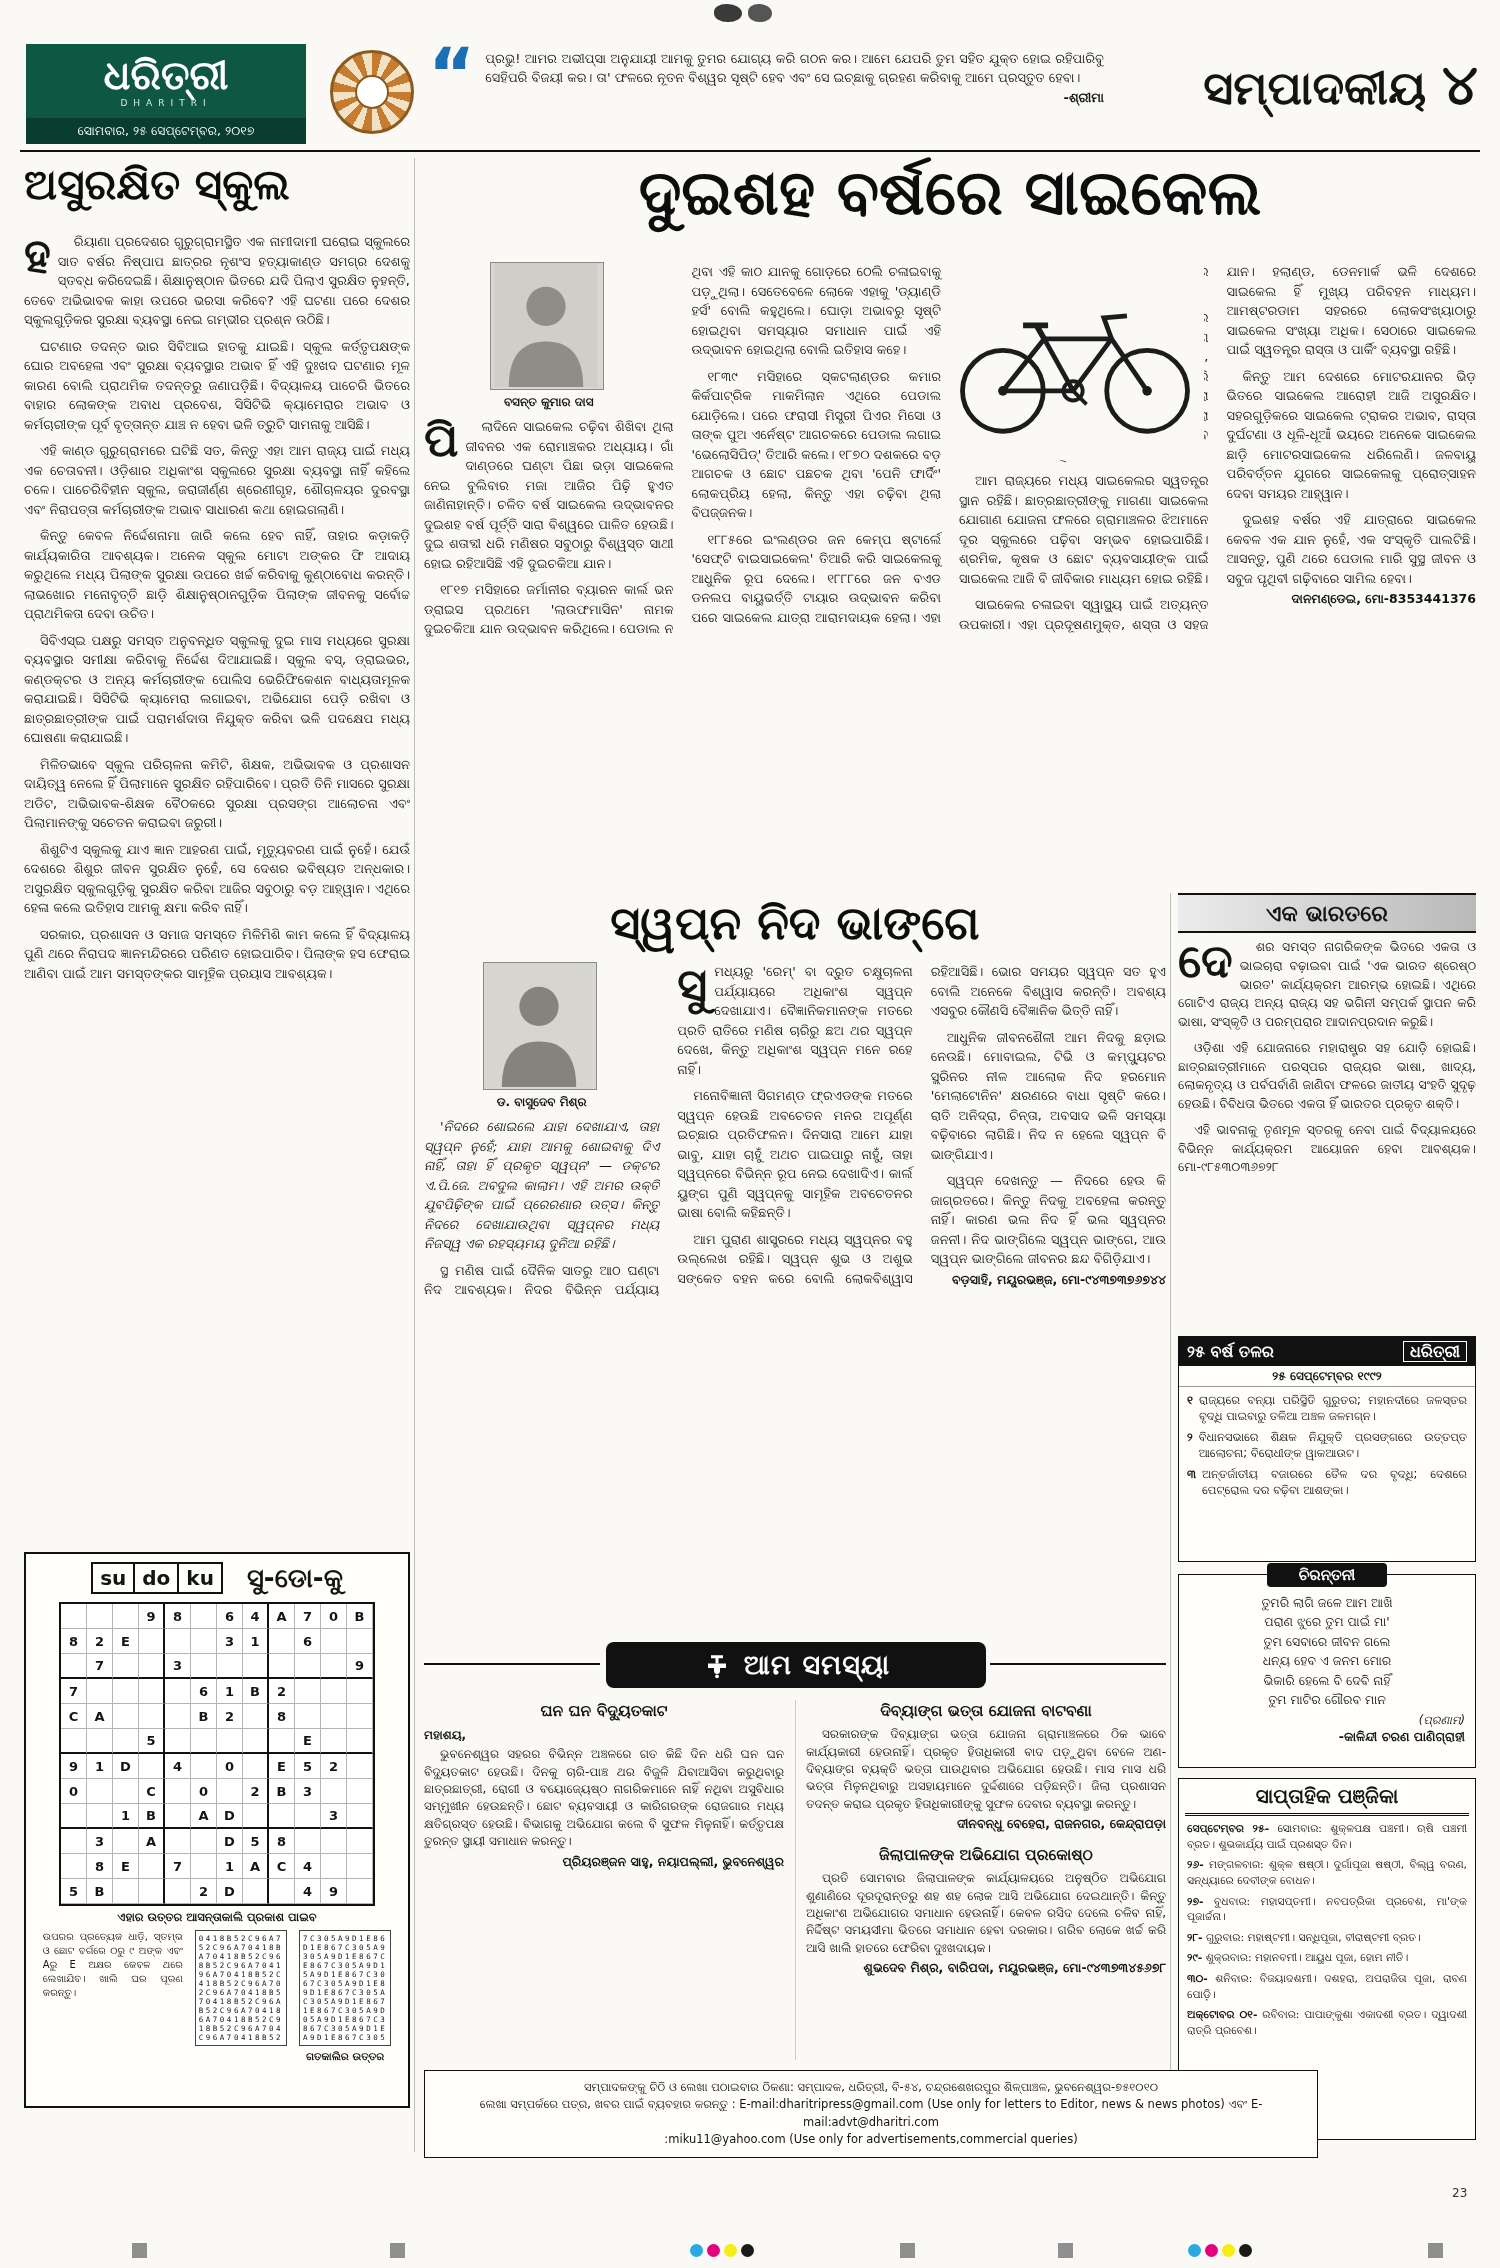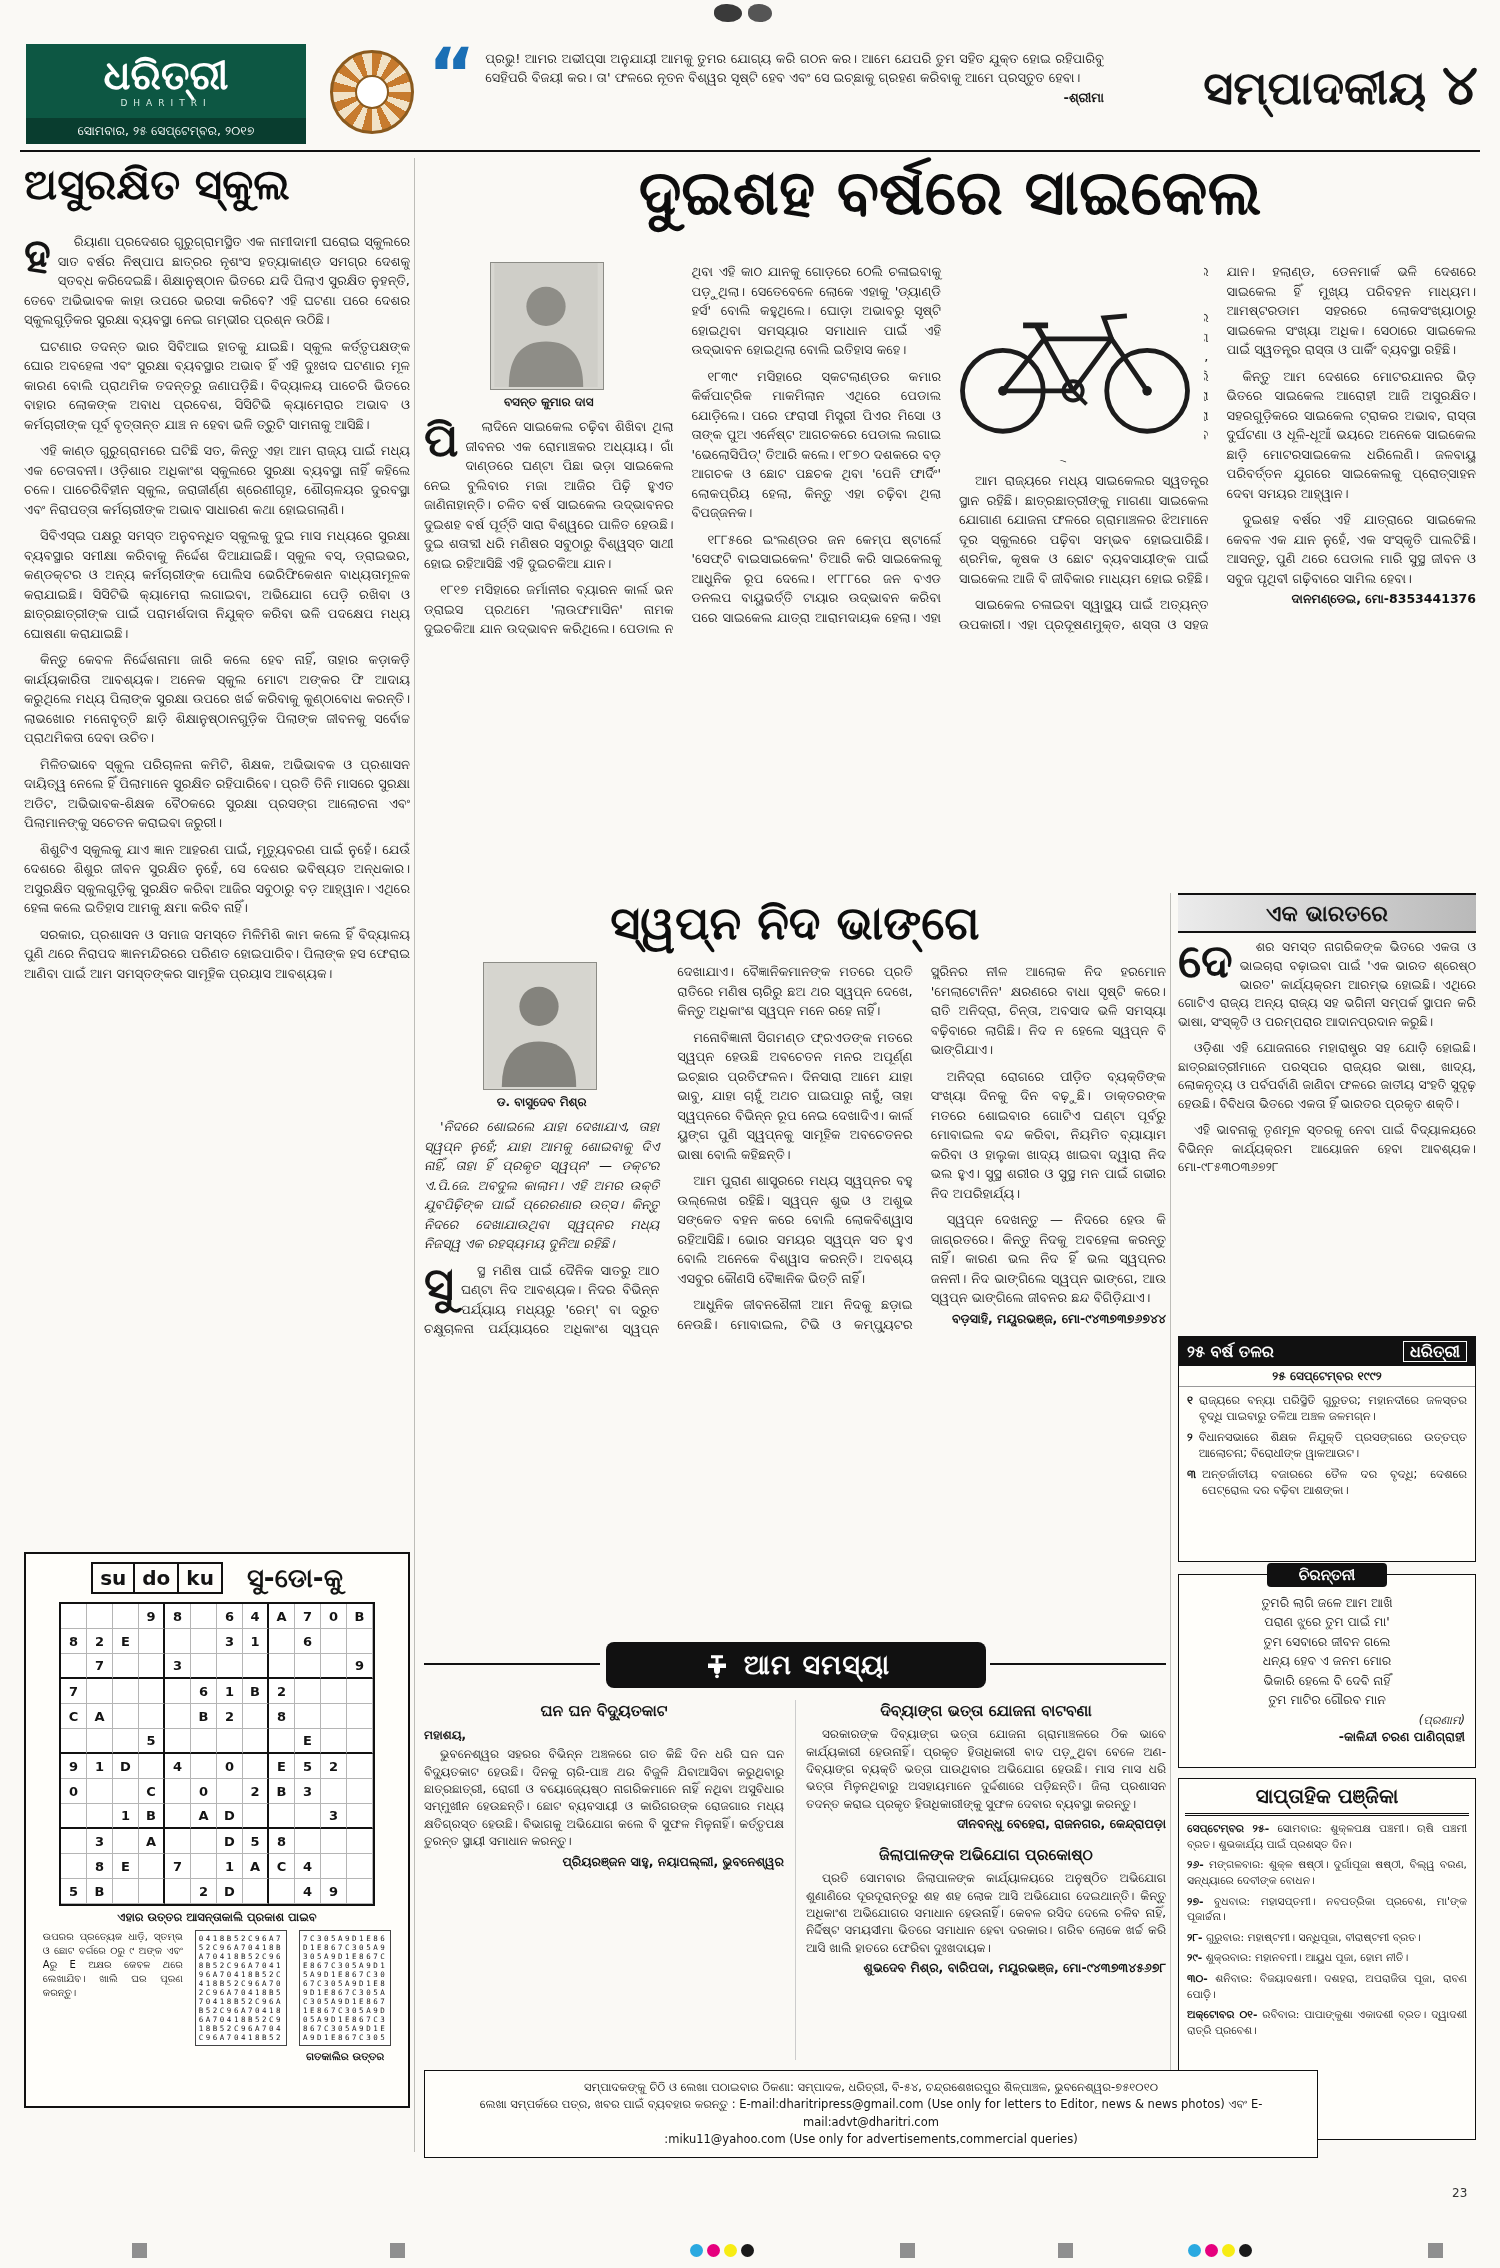--- a/index.html
+++ b/index.html
@@ -135,22 +135,22 @@
   <div class="abs rule-v" style="left:1170px;top:893px;width:1px;height:1256px;"></div>
 
   <div class="abs headline" style="left:24px;top:160px;width:386px;font-size:42px;">ଅସୁରକ୍ଷିତ ସ୍କୁଲ</div>
 
   <div class="abs body-text" style="left:24px;top:232px;width:386px;height:1308px;">
     <span class="dropcap">ହ</span>
 
   <p class="para">ରିୟାଣା ପ୍ରଦେଶର ଗୁରୁଗ୍ରାମସ୍ଥିତ ଏକ ନାମୀଦାମୀ ଘରୋଇ ସ୍କୁଲରେ ସାତ ବର୍ଷର ନିଷ୍ପାପ ଛାତ୍ରର ନୃଶଂସ ହତ୍ୟାକାଣ୍ଡ ସମଗ୍ର ଦେଶକୁ ସ୍ତବ୍ଧ କରିଦେଇଛି। ଶିକ୍ଷାନୁଷ୍ଠାନ ଭିତରେ ଯଦି ପିଲାଏ ସୁରକ୍ଷିତ ନୁହନ୍ତି, ତେବେ ଅଭିଭାବକ କାହା ଉପରେ ଭରସା କରିବେ? ଏହି ଘଟଣା ପରେ ଦେଶର ସ୍କୁଲଗୁଡ଼ିକର ସୁରକ୍ଷା ବ୍ୟବସ୍ଥା ନେଇ ଗମ୍ଭୀର ପ୍ରଶ୍ନ ଉଠିଛି।</p>
       <p class="para">ଘଟଣାର ତଦନ୍ତ ଭାର ସିବିଆଇ ହାତକୁ ଯାଇଛି। ସ୍କୁଲ କର୍ତ୍ତୃପକ୍ଷଙ୍କ ଘୋର ଅବହେଳା ଏବଂ ସୁରକ୍ଷା ବ୍ୟବସ୍ଥାର ଅଭାବ ହିଁ ଏହି ଦୁଃଖଦ ଘଟଣାର ମୂଳ କାରଣ ବୋଲି ପ୍ରାଥମିକ ତଦନ୍ତରୁ ଜଣାପଡ଼ିଛି। ବିଦ୍ୟାଳୟ ପାଚେରି ଭିତରେ ବାହାର ଲୋକଙ୍କ ଅବାଧ ପ୍ରବେଶ, ସିସିଟିଭି କ୍ୟାମେରାର ଅଭାବ ଓ କର୍ମଚାରୀଙ୍କ ପୂର୍ବ ବୃତ୍ତାନ୍ତ ଯାଞ୍ଚ ନ ହେବା ଭଳି ତ୍ରୁଟି ସାମନାକୁ ଆସିଛି।</p>
       <p class="para">ଏହି କାଣ୍ଡ ଗୁରୁଗ୍ରାମରେ ଘଟିଛି ସତ, କିନ୍ତୁ ଏହା ଆମ ରାଜ୍ୟ ପାଇଁ ମଧ୍ୟ ଏକ ଚେତାବନୀ। ଓଡ଼ିଶାର ଅଧିକାଂଶ ସ୍କୁଲରେ ସୁରକ୍ଷା ବ୍ୟବସ୍ଥା ନାହିଁ କହିଲେ ଚଳେ। ପାଚେରିବିହୀନ ସ୍କୁଲ, ଜରାଜୀର୍ଣ୍ଣ ଶ୍ରେଣୀଗୃହ, ଶୌଚାଳୟର ଦୁରବସ୍ଥା ଏବଂ ନିରାପତ୍ତା କର୍ମଚାରୀଙ୍କ ଅଭାବ ସାଧାରଣ କଥା ହୋଇଗଲାଣି।</p>
+      <p class="para">କିନ୍ତୁ କେବଳ ନିର୍ଦ୍ଦେଶନାମା ଜାରି କଲେ ହେବ ନାହିଁ, ତାହାର କଡ଼ାକଡ଼ି କାର୍ଯ୍ୟକାରିତା ଆବଶ୍ୟକ। ଅନେକ ସ୍କୁଲ ମୋଟା ଅଙ୍କର ଫି ଆଦାୟ କରୁଥିଲେ ମଧ୍ୟ ପିଲାଙ୍କ ସୁରକ୍ଷା ଉପରେ ଖର୍ଚ୍ଚ କରିବାକୁ କୁଣ୍ଠାବୋଧ କରନ୍ତି। ଲାଭଖୋର ମନୋବୃତ୍ତି ଛାଡ଼ି ଶିକ୍ଷାନୁଷ୍ଠାନଗୁଡ଼ିକ ପିଲାଙ୍କ ଜୀବନକୁ ସର୍ବୋଚ୍ଚ ପ୍ରାଥମିକତା ଦେବା ଉଚିତ।</p>
       <p class="para">ସିବିଏସ୍‌ଇ ପକ୍ଷରୁ ସମସ୍ତ ଅନୁବନ୍ଧିତ ସ୍କୁଲକୁ ଦୁଇ ମାସ ମଧ୍ୟରେ ସୁରକ୍ଷା ବ୍ୟବସ୍ଥାର ସମୀକ୍ଷା କରିବାକୁ ନିର୍ଦ୍ଦେଶ ଦିଆଯାଇଛି। ସ୍କୁଲ ବସ୍, ଡ୍ରାଇଭର, କଣ୍ଡକ୍ଟର ଓ ଅନ୍ୟ କର୍ମଚାରୀଙ୍କ ପୋଲିସ ଭେରିଫିକେଶନ ବାଧ୍ୟତାମୂଳକ କରାଯାଇଛି। ସିସିଟିଭି କ୍ୟାମେରା ଲଗାଇବା, ଅଭିଯୋଗ ପେଡ଼ି ରଖିବା ଓ ଛାତ୍ରଛାତ୍ରୀଙ୍କ ପାଇଁ ପରାମର୍ଶଦାତା ନିଯୁକ୍ତ କରିବା ଭଳି ପଦକ୍ଷେପ ମଧ୍ୟ ଘୋଷଣା କରାଯାଇଛି।</p>
-      <p class="para">କିନ୍ତୁ କେବଳ ନିର୍ଦ୍ଦେଶନାମା ଜାରି କଲେ ହେବ ନାହିଁ, ତାହାର କଡ଼ାକଡ଼ି କାର୍ଯ୍ୟକାରିତା ଆବଶ୍ୟକ। ଅନେକ ସ୍କୁଲ ମୋଟା ଅଙ୍କର ଫି ଆଦାୟ କରୁଥିଲେ ମଧ୍ୟ ପିଲାଙ୍କ ସୁରକ୍ଷା ଉପରେ ଖର୍ଚ୍ଚ କରିବାକୁ କୁଣ୍ଠାବୋଧ କରନ୍ତି। ଲାଭଖୋର ମନୋବୃତ୍ତି ଛାଡ଼ି ଶିକ୍ଷାନୁଷ୍ଠାନଗୁଡ଼ିକ ପିଲାଙ୍କ ଜୀବନକୁ ସର୍ବୋଚ୍ଚ ପ୍ରାଥମିକତା ଦେବା ଉଚିତ।</p>
       <p class="para">ମିଳିତଭାବେ ସ୍କୁଲ ପରିଚାଳନା କମିଟି, ଶିକ୍ଷକ, ଅଭିଭାବକ ଓ ପ୍ରଶାସନ ଦାୟିତ୍ୱ ନେଲେ ହିଁ ପିଲାମାନେ ସୁରକ୍ଷିତ ରହିପାରିବେ। ପ୍ରତି ତିନି ମାସରେ ସୁରକ୍ଷା ଅଡିଟ, ଅଭିଭାବକ-ଶିକ୍ଷକ ବୈଠକରେ ସୁରକ୍ଷା ପ୍ରସଙ୍ଗ ଆଲୋଚନା ଏବଂ ପିଲାମାନଙ୍କୁ ସଚେତନ କରାଇବା ଜରୁରୀ।</p>
       <p class="para">ଶିଶୁଟିଏ ସ୍କୁଲକୁ ଯାଏ ଜ୍ଞାନ ଆହରଣ ପାଇଁ, ମୃତ୍ୟୁବରଣ ପାଇଁ ନୁହେଁ। ଯେଉଁ ଦେଶରେ ଶିଶୁର ଜୀବନ ସୁରକ୍ଷିତ ନୁହେଁ, ସେ ଦେଶର ଭବିଷ୍ୟତ ଅନ୍ଧକାର। ଅସୁରକ୍ଷିତ ସ୍କୁଲଗୁଡ଼ିକୁ ସୁରକ୍ଷିତ କରିବା ଆଜିର ସବୁଠାରୁ ବଡ଼ ଆହ୍ୱାନ। ଏଥିରେ ହେଳା କଲେ ଇତିହାସ ଆମକୁ କ୍ଷମା କରିବ ନାହିଁ।</p>
       <p class="para">ସରକାର, ପ୍ରଶାସନ ଓ ସମାଜ ସମସ୍ତେ ମିଳିମିଶି କାମ କଲେ ହିଁ ବିଦ୍ୟାଳୟ ପୁଣି ଥରେ ନିରାପଦ ଜ୍ଞାନମନ୍ଦିରରେ ପରିଣତ ହୋଇପାରିବ। ପିଲାଙ୍କ ହସ ଫେରାଇ ଆଣିବା ପାଇଁ ଆମ ସମସ୍ତଙ୍କର ସାମୂହିକ ପ୍ରୟାସ ଆବଶ୍ୟକ।</p>
     </div>
 
   <div class="abs sudoku-box" style="left:24px;top:1552px;width:386px;height:556px;">
     <div class="sd-head">
       <div class="sd-logo">
         <span>su</span>
         <span>do</span>
@@ -397,21 +397,20 @@
       <figcaption>ଡ. ବାସୁଦେବ ମିଶ୍ର</figcaption>
     </figure>
     <p class="lead-quote">'ନିଦରେ ଶୋଇଲେ ଯାହା ଦେଖାଯାଏ, ତାହା ସ୍ୱପ୍ନ ନୁହେଁ; ଯାହା ଆମକୁ ଶୋଇବାକୁ ଦିଏ ନାହିଁ, ତାହା ହିଁ ପ୍ରକୃତ ସ୍ୱପ୍ନ' — ଡକ୍ଟର ଏ.ପି.ଜେ. ଅବଦୁଲ କାଲାମ। ଏହି ଅମର ଉକ୍ତି ଯୁବପିଢ଼ିଙ୍କ ପାଇଁ ପ୍ରେରଣାର ଉତ୍ସ। କିନ୍ତୁ ନିଦରେ ଦେଖାଯାଉଥିବା ସ୍ୱପ୍ନର ମଧ୍ୟ ନିଜସ୍ୱ ଏକ ରହସ୍ୟମୟ ଦୁନିଆ ରହିଛି।</p>
     <div>
       <span class="dropcap">ସୁ</span>
 
     <p class="para">ସ୍ଥ ମଣିଷ ପାଇଁ ଦୈନିକ ସାତରୁ ଆଠ ଘଣ୍ଟା ନିଦ ଆବଶ୍ୟକ। ନିଦର ବିଭିନ୍ନ ପର୍ଯ୍ୟାୟ ମଧ୍ୟରୁ 'ରେମ୍' ବା ଦ୍ରୁତ ଚକ୍ଷୁଚାଳନା ପର୍ଯ୍ୟାୟରେ ଅଧିକାଂଶ ସ୍ୱପ୍ନ ଦେଖାଯାଏ। ବୈଜ୍ଞାନିକମାନଙ୍କ ମତରେ ପ୍ରତି ରାତିରେ ମଣିଷ ଚାରିରୁ ଛଅ ଥର ସ୍ୱପ୍ନ ଦେଖେ, କିନ୍ତୁ ଅଧିକାଂଶ ସ୍ୱପ୍ନ ମନେ ରହେ ନାହିଁ।</p>
         <p class="para">ମନୋବିଜ୍ଞାନୀ ସିଗମଣ୍ଡ ଫ୍ରଏଡଙ୍କ ମତରେ ସ୍ୱପ୍ନ ହେଉଛି ଅବଚେତନ ମନର ଅପୂର୍ଣ୍ଣ ଇଚ୍ଛାର ପ୍ରତିଫଳନ। ଦିନସାରା ଆମେ ଯାହା ଭାବୁ, ଯାହା ଚାହୁଁ ଅଥଚ ପାଇପାରୁ ନାହୁଁ, ତାହା ସ୍ୱପ୍ନରେ ବିଭିନ୍ନ ରୂପ ନେଇ ଦେଖାଦିଏ। କାର୍ଲ ୟୁଙ୍ଗ ପୁଣି ସ୍ୱପ୍ନକୁ ସାମୂହିକ ଅବଚେତନର ଭାଷା ବୋଲି କହିଛନ୍ତି।</p>
         <p class="para">ଆମ ପୁରାଣ ଶାସ୍ତ୍ରରେ ମଧ୍ୟ ସ୍ୱପ୍ନର ବହୁ ଉଲ୍ଲେଖ ରହିଛି। ସ୍ୱପ୍ନ ଶୁଭ ଓ ଅଶୁଭ ସଙ୍କେତ ବହନ କରେ ବୋଲି ଲୋକବିଶ୍ୱାସ ରହିଆସିଛି। ଭୋର ସମୟର ସ୍ୱପ୍ନ ସତ ହୁଏ ବୋଲି ଅନେକେ ବିଶ୍ୱାସ କରନ୍ତି। ଅବଶ୍ୟ ଏସବୁର କୌଣସି ବୈଜ୍ଞାନିକ ଭିତ୍ତି ନାହିଁ।</p>
         <p class="para">ଆଧୁନିକ ଜୀବନଶୈଳୀ ଆମ ନିଦକୁ ଛଡ଼ାଇ ନେଉଛି। ମୋବାଇଲ, ଟିଭି ଓ କମ୍ପ୍ୟୁଟର ସ୍କ୍ରିନର ନୀଳ ଆଲୋକ ନିଦ ହରମୋନ 'ମେଲାଟୋନିନ' କ୍ଷରଣରେ ବାଧା ସୃଷ୍ଟି କରେ। ରାତି ଅନିଦ୍ରା, ଚିନ୍ତା, ଅବସାଦ ଭଳି ସମସ୍ୟା ବଢ଼ିବାରେ ଲାଗିଛି। ନିଦ ନ ହେଲେ ସ୍ୱପ୍ନ ବି ଭାଙ୍ଗିଯାଏ।</p>
-        <p class="para">ଅନିଦ୍ରା ରୋଗରେ ପୀଡ଼ିତ ବ୍ୟକ୍ତିଙ୍କ ସଂଖ୍ୟା ଦିନକୁ ଦିନ ବଢ଼ୁଛି। ଡାକ୍ତରଙ୍କ ମତରେ ଶୋଇବାର ଗୋଟିଏ ଘଣ୍ଟା ପୂର୍ବରୁ ମୋବାଇଲ ବନ୍ଦ କରିବା, ନିୟମିତ ବ୍ୟାୟାମ କରିବା ଓ ହାଲୁକା ଖାଦ୍ୟ ଖାଇବା ଦ୍ୱାରା ନିଦ ଭଲ ହୁଏ। ସୁସ୍ଥ ଶରୀର ଓ ସୁସ୍ଥ ମନ ପାଇଁ ଗଭୀର ନିଦ ଅପରିହାର୍ଯ୍ୟ।</p>
         <p class="para">ସ୍ୱପ୍ନ ଦେଖନ୍ତୁ — ନିଦରେ ହେଉ କି ଜାଗ୍ରତରେ। କିନ୍ତୁ ନିଦକୁ ଅବହେଳା କରନ୍ତୁ ନାହିଁ। କାରଣ ଭଲ ନିଦ ହିଁ ଭଲ ସ୍ୱପ୍ନର ଜନନୀ। ନିଦ ଭାଙ୍ଗିଲେ ସ୍ୱପ୍ନ ଭାଙ୍ଗେ, ଆଉ ସ୍ୱପ୍ନ ଭାଙ୍ଗିଲେ ଜୀବନର ଛନ୍ଦ ବିଗିଡ଼ିଯାଏ।</p>
       </div>
     <div class="sig">ବଡ଼ସାହି, ମୟୂରଭଞ୍ଜ, ମୋ-୯୪୩୭୩୭୬୭୪୪</div>
   </div>
 
   <div class="abs ekb-header" style="left:1178px;top:893px;width:298px;height:36px;">
     <span>ଏକ ଭାରତରେ</span>
   </div>
   <div class="abs body-text" style="left:1178px;top:938px;width:298px;height:390px;font-size:12.5px;">
     <span class="dropcap">ଦେ</span>

